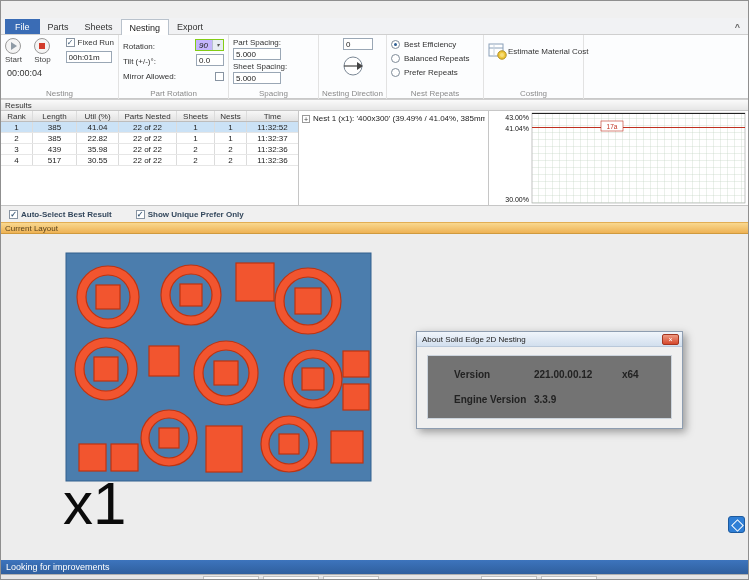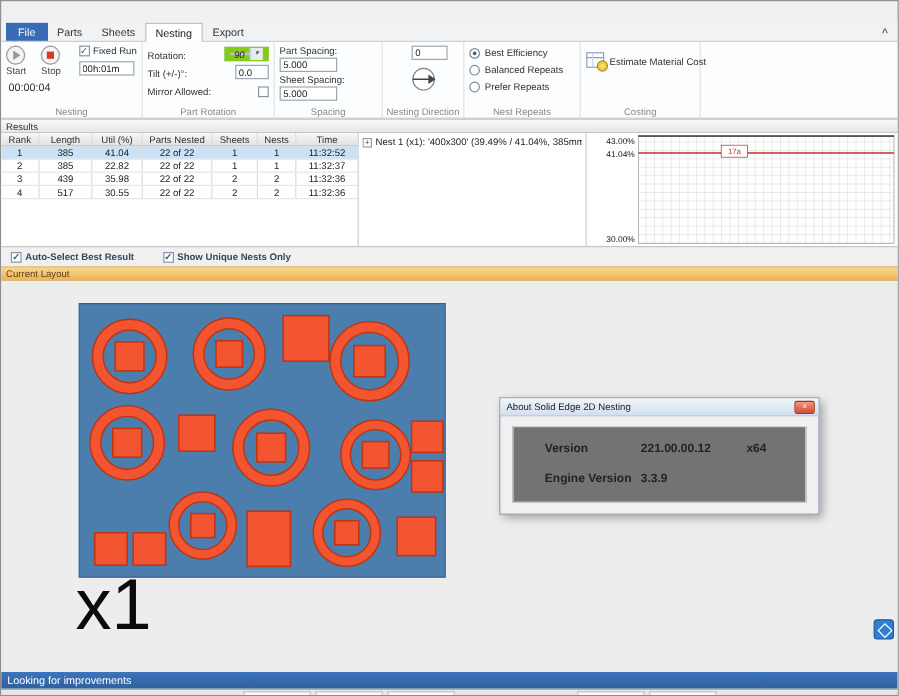--- a/index.html
+++ b/index.html
@@ -37,21 +37,21 @@
   .stopsq { width:6px; height:6px; background:#d23b2a; }
   .bigbtn-label { font-size:8px; color:#444; margin-top:1px; }
   .fixedrun { display:flex; flex-direction:column; gap:4px; margin-left:2px; }
   .cb-row { display:flex; align-items:center; gap:3px; font-size:8px; color:#333; white-space:nowrap; }
   .cb { width:9px; height:9px; border:1px solid #8894a2; background:#fff; font-size:8px; line-height:8px; text-align:center; color:#3c5a78; flex:none; }
   .tbox { height:12px; border:1px solid #9aa7b5; background:#fff; font-size:8px; padding:0 2px; color:#222; }
   .tb-dur { width:46px; }
   .elapsed { font-size:9px; color:#333; margin-top:4px; margin-left:2px; }
   .frow { display:flex; align-items:flex-end; justify-content:space-between; height:13px; margin-bottom:2px; }
   .flabel { font-size:8px; color:#333; white-space:nowrap; }
-  .combo { display:flex; border:5px solid #84cc16; background:#c4b5fd; height:12px; align-items:center;font-style:italic; }
+  .combo { display:flex; border:1px solid #84cc16; background:#c4b5fd; height:12px; align-items:center;font-style:italic; }
   .combo-val { font-size:8px; padding:0 3px; min-width:16px; color:#222; }
   .combo-arr { width:11px; height:10px; background:#e7ecf2; border-left:1px solid #b7c2cf; font-size:6px; color:#555; text-align:center; line-height:10px; }
   .w28 { width:28px; }
   .slabel { font-size:8px; color:#333; height:10px; white-space:nowrap; }
   .tb-sp { width:48px; margin-bottom:2px; display:block; }
   .dir-angle { width:30px; margin-left:20px; display:block; }
   .dir-icon { margin:3px auto 0; width:26px; height:26px; }
   .radio-row { display:flex; align-items:center; gap:4px; height:12px; margin-bottom:2px; font-size:8px; color:#333; white-space:nowrap; }
   .radio { width:9px; height:9px; border:1px solid #7f8b98; border-radius:50%; background:#fff; position:relative; flex:none; }
   .radio.on::after { content:""; position:absolute; left:2px; top:2px; width:3px; height:3px; border-radius:50%; background:#2f5f94; }
@@ -296,21 +296,21 @@
     </div>
   </div>
 
   <div class="results-footer">
     <label class="cb-row">
       <span class="cb">✓</span>
       <span>Auto-Select Best Result</span>
     </label>
     <label class="cb-row">
       <span class="cb">✓</span>
-      <span>Show Unique Nests Only</span>
+      <span>Show Unique Prefer Only</span>
     </label>
   </div>
 
   <div class="layout-header">Current Layout</div>
 
   <div class="canvas">
     <svg class="scene" width="749" height="326">
       <rect class="sheet" x="65" y="19" width="305" height="228"></rect>
       <g>
         <circle class="part" cx="107" cy="63" r="31"></circle>

